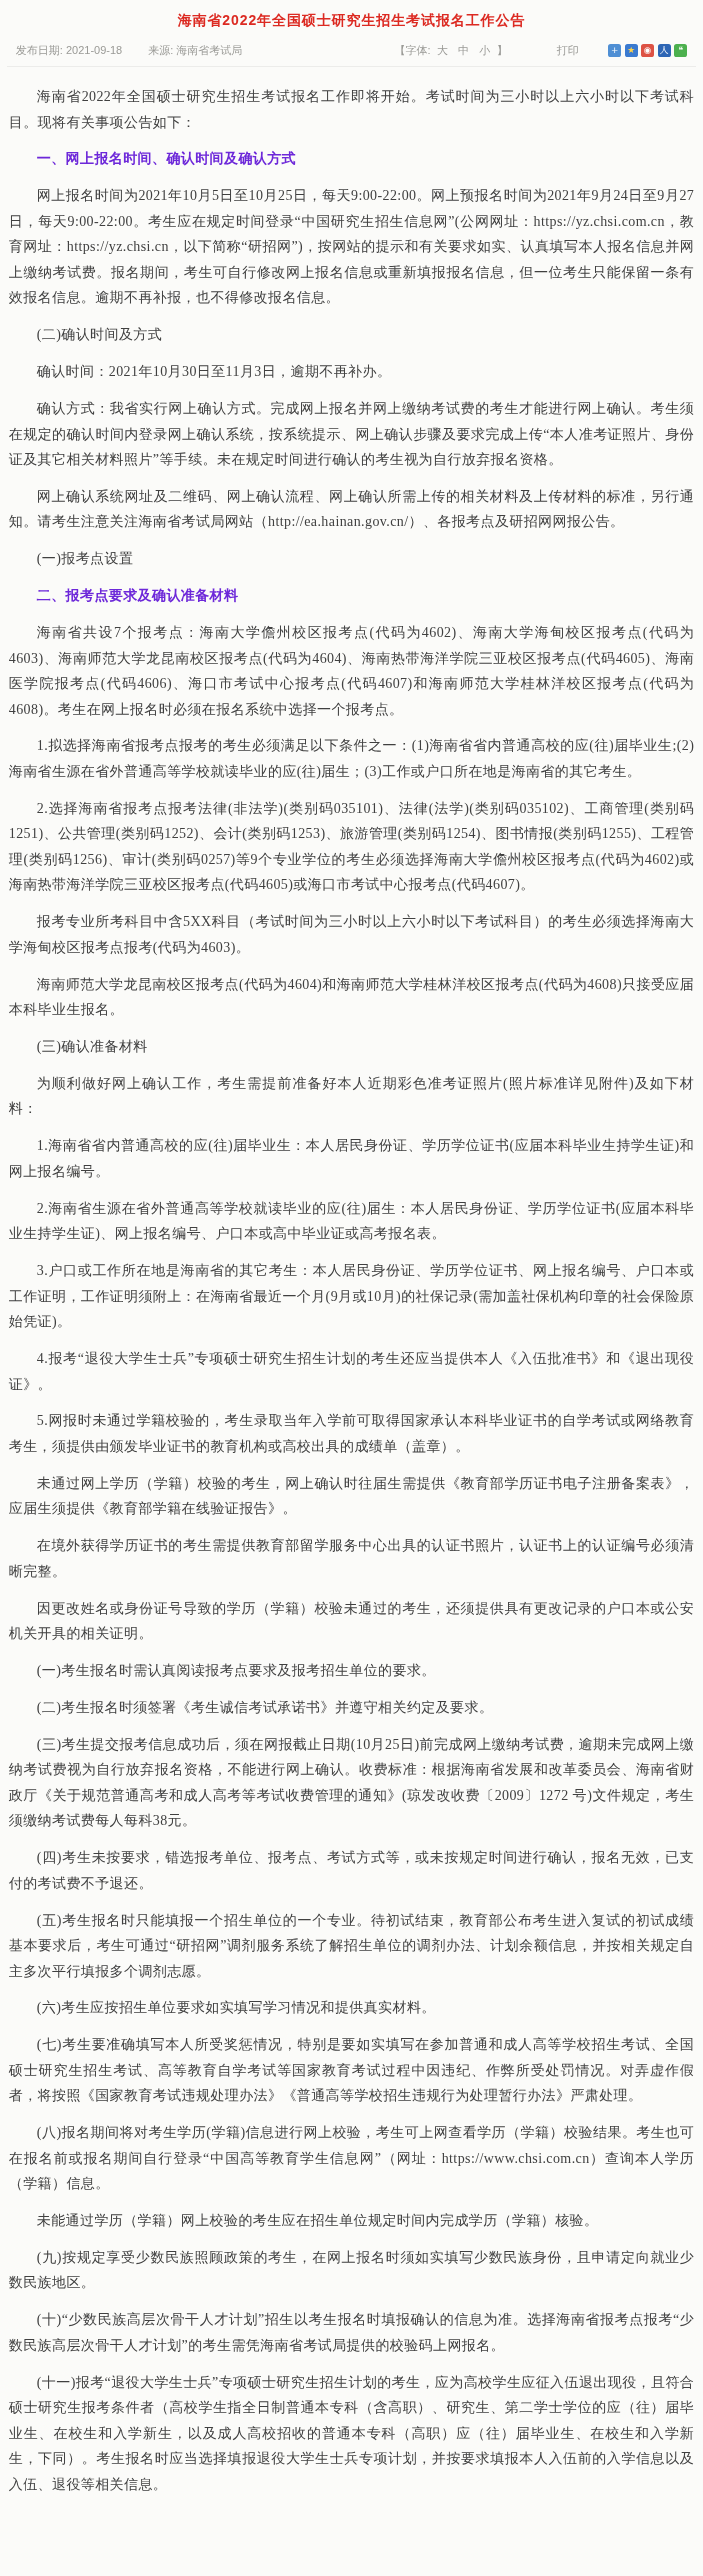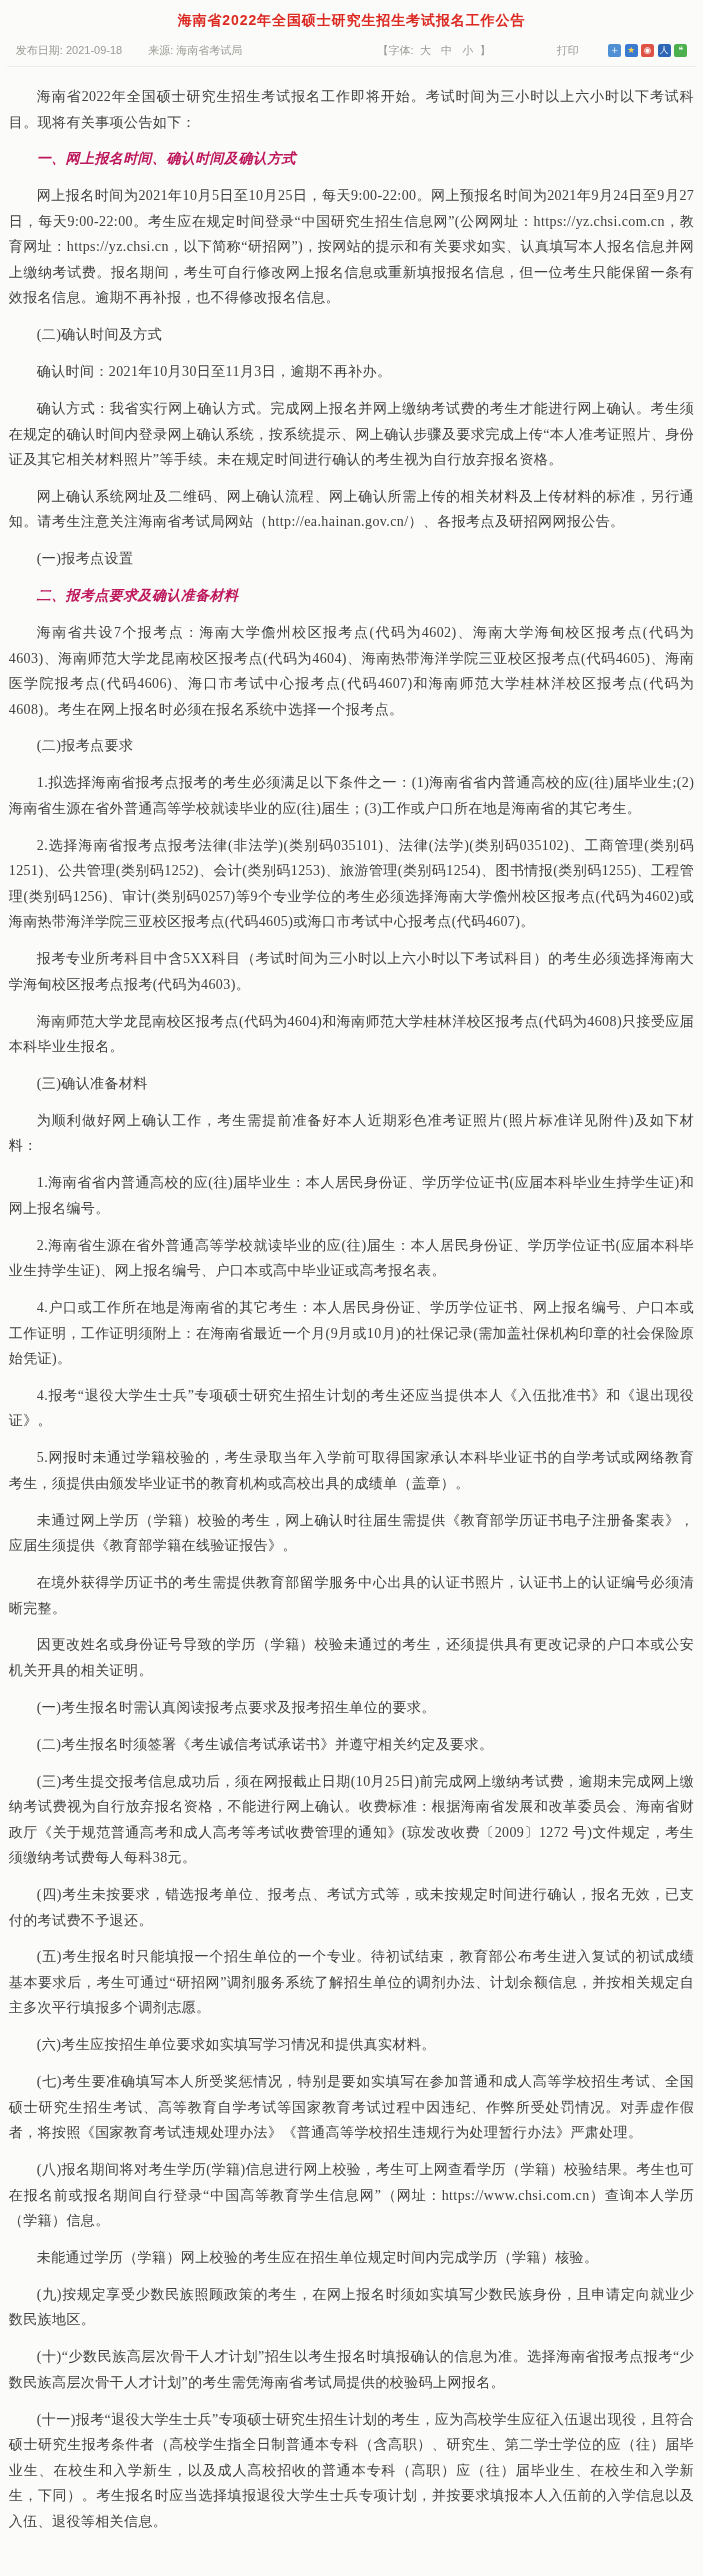--- a/index.html
+++ b/index.html
@@ -16,37 +16,37 @@
     display:flex; align-items:center;
     font-family:"Liberation Sans","DejaVu Sans",sans-serif;
     font-size:11px; color:#9a9a96;
     padding:1.8px 8.8px 8.8px 8.8px; border-bottom:0.9px solid #ececе8;
     border-bottom:0.9px solid #ececea;
   }
   .meta-left { display:flex; gap:26px; white-space:nowrap; }
   .meta-item span { white-space:nowrap; }
   .font-group { margin-left:auto; white-space:nowrap; }
   .font-opt { margin:0 3.5px; cursor:pointer; }
-  .print-label { margin-left:66px; cursor:pointer; white-space:nowrap; }
+  .print-label { margin-left:49px; cursor:pointer; white-space:nowrap; }
   .share-icons { margin-left:26px; display:flex; align-items:center; }
   .share-icon {
     width:13px; height:13px; border-radius:2.6px; margin-left:3.5px;
     color:#fff; font-size:8.8px; line-height:13px; text-align:center;
     display:inline-block; font-family:"DejaVu Sans",sans-serif; cursor:pointer;
     overflow:hidden;
   }
   .article {
     padding:5.3px 1.8px 0 1.8px;
     color:#404040;
     font-family:"Liberation Serif","DejaVu Serif",serif;
     font-size:14px; line-height:25.5px; letter-spacing:0.4px;
     text-align:justify;
   }
   .para { margin:11.4px 0; text-indent:2em; }
-  .para.heading { font-weight:bold; color:#be185d;font-style:italic; }
+  .para.heading { font-weight:bold; color:#6d28d9; }
 </style>
 </head>
 <body>
 
 <div class="page">
 
   <h1 class="doc-title">海南省2022年全国硕士研究生招生考试报名工作公告</h1>
 
   <div class="meta-row">
     <div class="meta-left">
@@ -80,30 +80,29 @@
       <p class="para">海南省2022年全国硕士研究生招生考试报名工作即将开始。考试时间为三小时以上六小时以下考试科目。现将有关事项公告如下：</p>
       <p class="para heading">一、网上报名时间、确认时间及确认方式</p>
       <p class="para">网上报名时间为2021年10月5日至10月25日，每天9:00-22:00。网上预报名时间为2021年9月24日至9月27日，每天9:00-22:00。考生应在规定时间登录“中国研究生招生信息网”(公网网址：https://yz.chsi.com.cn，教育网址：https://yz.chsi.cn，以下简称“研招网”)，按网站的提示和有关要求如实、认真填写本人报名信息并网上缴纳考试费。报名期间，考生可自行修改网上报名信息或重新填报报名信息，但一位考生只能保留一条有效报名信息。逾期不再补报，也不得修改报名信息。</p>
       <p class="para">(二)确认时间及方式</p>
       <p class="para">确认时间：2021年10月30日至11月3日，逾期不再补办。</p>
       <p class="para">确认方式：我省实行网上确认方式。完成网上报名并网上缴纳考试费的考生才能进行网上确认。考生须在规定的确认时间内登录网上确认系统，按系统提示、网上确认步骤及要求完成上传“本人准考证照片、身份证及其它相关材料照片”等手续。未在规定时间进行确认的考生视为自行放弃报名资格。</p>
       <p class="para">网上确认系统网址及二维码、网上确认流程、网上确认所需上传的相关材料及上传材料的标准，另行通知。请考生注意关注海南省考试局网站（http://ea.hainan.gov.cn/）、各报考点及研招网网报公告。</p>
       <p class="para">(一)报考点设置</p>
       <p class="para heading">二、报考点要求及确认准备材料</p>
       <p class="para">海南省共设7个报考点：海南大学儋州校区报考点(代码为4602)、海南大学海甸校区报考点(代码为4603)、海南师范大学龙昆南校区报考点(代码为4604)、海南热带海洋学院三亚校区报考点(代码4605)、海南医学院报考点(代码4606)、海口市考试中心报考点(代码4607)和海南师范大学桂林洋校区报考点(代码为4608)。考生在网上报名时必须在报名系统中选择一个报考点。</p>
-      <p class="para">(二)报考点要求</p>
       <p class="para">1.拟选择海南省报考点报考的考生必须满足以下条件之一：(1)海南省省内普通高校的应(往)届毕业生;(2)海南省生源在省外普通高等学校就读毕业的应(往)届生；(3)工作或户口所在地是海南省的其它考生。</p>
       <p class="para">2.选择海南省报考点报考法律(非法学)(类别码035101)、法律(法学)(类别码035102)、工商管理(类别码1251)、公共管理(类别码1252)、会计(类别码1253)、旅游管理(类别码1254)、图书情报(类别码1255)、工程管理(类别码1256)、审计(类别码0257)等9个专业学位的考生必须选择海南大学儋州校区报考点(代码为4602)或海南热带海洋学院三亚校区报考点(代码4605)或海口市考试中心报考点(代码4607)。</p>
       <p class="para">报考专业所考科目中含5XX科目（考试时间为三小时以上六小时以下考试科目）的考生必须选择海南大学海甸校区报考点报考(代码为4603)。</p>
       <p class="para">海南师范大学龙昆南校区报考点(代码为4604)和海南师范大学桂林洋校区报考点(代码为4608)只接受应届本科毕业生报名。</p>
       <p class="para">(三)确认准备材料</p>
       <p class="para">为顺利做好网上确认工作，考生需提前准备好本人近期彩色准考证照片(照片标准详见附件)及如下材料：</p>
       <p class="para">1.海南省省内普通高校的应(往)届毕业生：本人居民身份证、学历学位证书(应届本科毕业生持学生证)和网上报名编号。</p>
       <p class="para">2.海南省生源在省外普通高等学校就读毕业的应(往)届生：本人居民身份证、学历学位证书(应届本科毕业生持学生证)、网上报名编号、户口本或高中毕业证或高考报名表。</p>
-      <p class="para">4.户口或工作所在地是海南省的其它考生：本人居民身份证、学历学位证书、网上报名编号、户口本或工作证明，工作证明须附上：在海南省最近一个月(9月或10月)的社保记录(需加盖社保机构印章的社会保险原始凭证)。</p>
+      <p class="para">3.户口或工作所在地是海南省的其它考生：本人居民身份证、学历学位证书、网上报名编号、户口本或工作证明，工作证明须附上：在海南省最近一个月(9月或10月)的社保记录(需加盖社保机构印章的社会保险原始凭证)。</p>
       <p class="para">4.报考“退役大学生士兵”专项硕士研究生招生计划的考生还应当提供本人《入伍批准书》和《退出现役证》。</p>
       <p class="para">5.网报时未通过学籍校验的，考生录取当年入学前可取得国家承认本科毕业证书的自学考试或网络教育考生，须提供由颁发毕业证书的教育机构或高校出具的成绩单（盖章）。</p>
       <p class="para">未通过网上学历（学籍）校验的考生，网上确认时往届生需提供《教育部学历证书电子注册备案表》，应届生须提供《教育部学籍在线验证报告》。</p>
       <p class="para">在境外获得学历证书的考生需提供教育部留学服务中心出具的认证书照片，认证书上的认证编号必须清晰完整。</p>
       <p class="para">因更改姓名或身份证号导致的学历（学籍）校验未通过的考生，还须提供具有更改记录的户口本或公安机关开具的相关证明。</p>
       <p class="para">(一)考生报名时需认真阅读报考点要求及报考招生单位的要求。</p>
       <p class="para">(二)考生报名时须签署《考生诚信考试承诺书》并遵守相关约定及要求。</p>
       <p class="para">(三)考生提交报考信息成功后，须在网报截止日期(10月25日)前完成网上缴纳考试费，逾期未完成网上缴纳考试费视为自行放弃报名资格，不能进行网上确认。收费标准：根据海南省发展和改革委员会、海南省财政厅《关于规范普通高考和成人高考等考试收费管理的通知》(琼发改收费〔2009〕1272 号)文件规定，考生须缴纳考试费每人每科38元。</p>
       <p class="para">(四)考生未按要求，错选报考单位、报考点、考试方式等，或未按规定时间进行确认，报名无效，已支付的考试费不予退还。</p>
       <p class="para">(五)考生报名时只能填报一个招生单位的一个专业。待初试结束，教育部公布考生进入复试的初试成绩基本要求后，考生可通过“研招网”调剂服务系统了解招生单位的调剂办法、计划余额信息，并按相关规定自主多次平行填报多个调剂志愿。</p>

